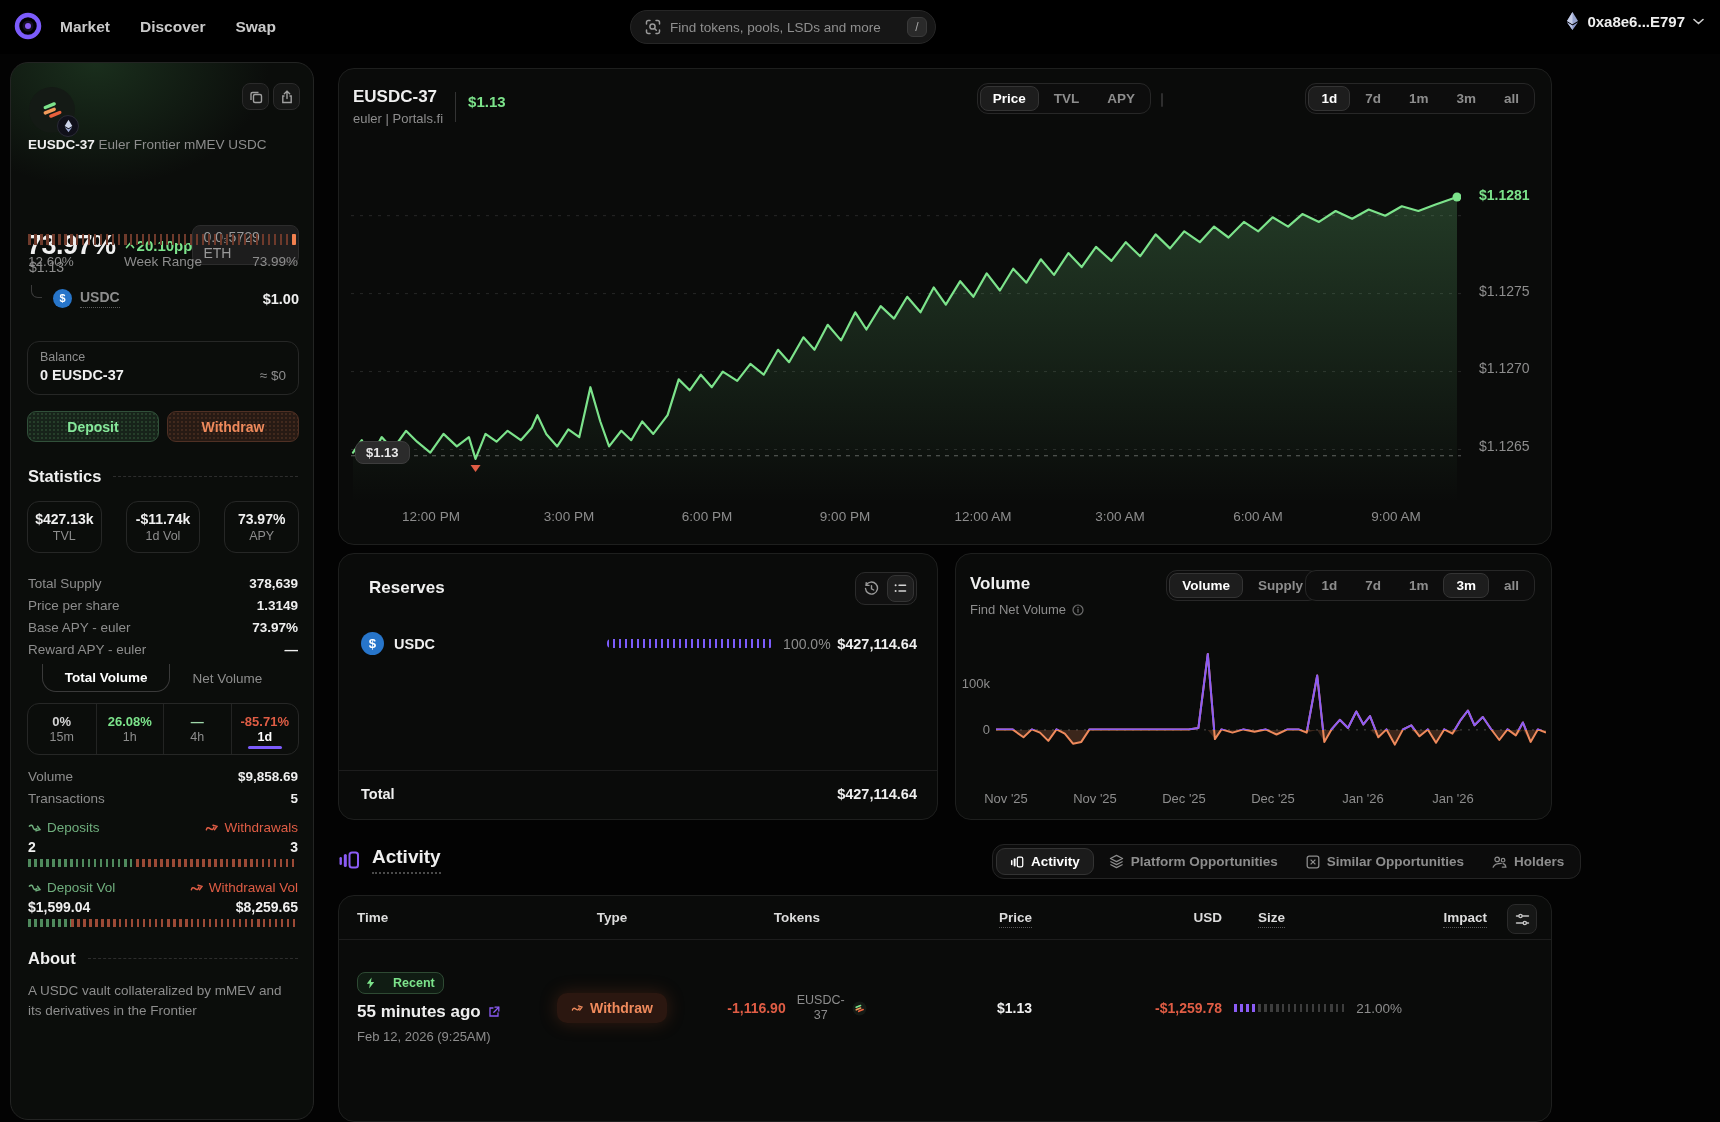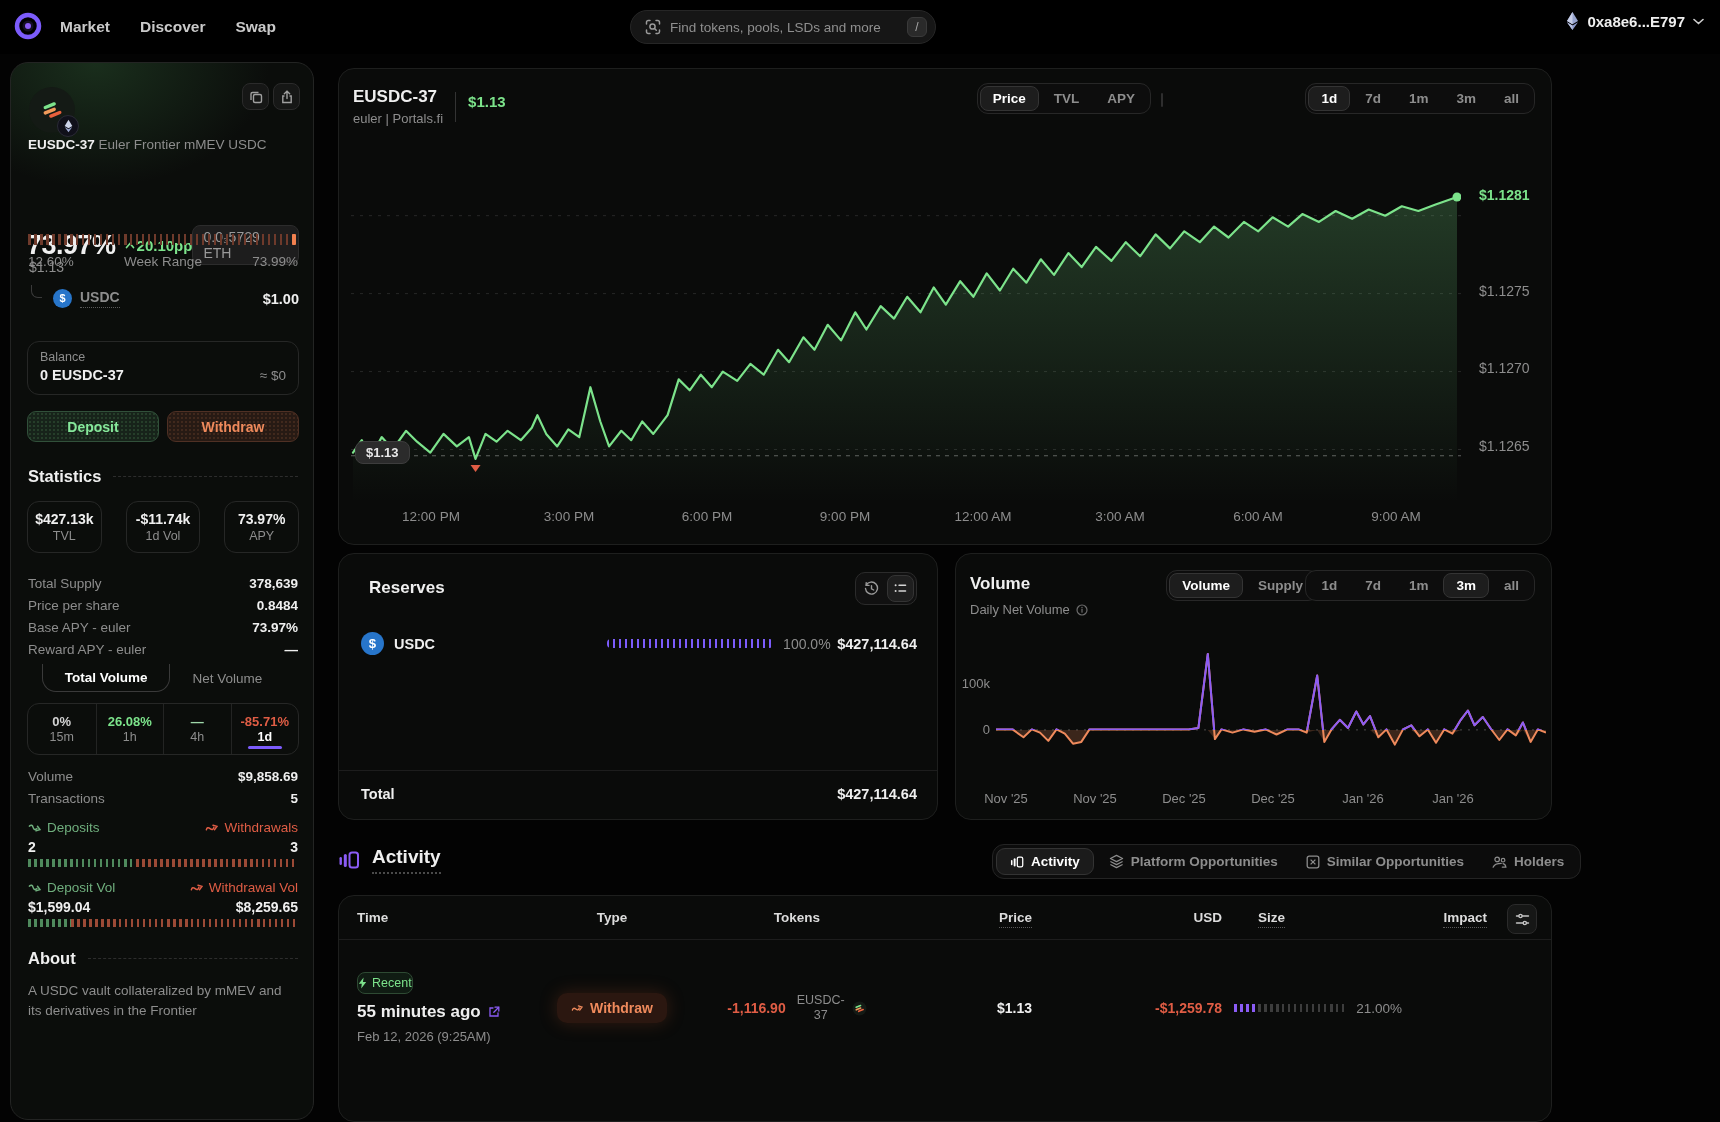--- a/index.html
+++ b/index.html
@@ -42,21 +42,21 @@
   .iline{position:absolute;bottom:5px;left:50%;transform:translateX(-50%);width:34px;height:3px;border-radius:2px;background:#7c5cfc}
   
   .seg{display:flex;align-items:center;background:#0d0d0d;border:1px solid #272727;border-radius:11px;padding:2px;gap:2px}
   .seg .opt{padding:5px 13px;border-radius:8px;color:#8d8d8d;font-size:13.5px;font-weight:600;cursor:pointer;white-space:nowrap}
   .seg .opt.sel{background:#1d1d1d;border:1px solid #343434;color:#fff;padding:4px 12px}
   
   .atab{display:flex;align-items:center;gap:7px;padding:5px 13px;border-radius:9px;color:#8d8d8d;font-size:13.5px;font-weight:600;cursor:pointer;white-space:nowrap}
   .atab.sel{background:#1b1b1b;border:1px solid #333;color:#fff}
   .thead{display:grid;grid-template-columns:185px 140px 230px 120px 190px 180px 1fr;padding:0 18px;height:44px;align-items:center;border-bottom:1px solid #1d1d1d;font-size:13.5px;font-weight:700;color:#dcdcdc}
   .trow{display:grid;grid-template-columns:185px 140px 230px 120px 190px 180px 1fr;padding:0 18px;height:136px;align-items:center}
-  .badge{display:inline-flex;align-items:center;gap:5px;border-radius:8px;font-size:12.5px;font-weight:400;padding:3px 0}
+  .badge{display:inline-flex;align-items:center;gap:18px;border-radius:8px;font-size:12.5px;font-weight:700;padding:3px 8px}
   .b-recent{color:#7ce38b;border:1px solid #2e4a33;background:rgba(30,60,38,.35)}
   .b-sig{color:#ef6a4a;border:1px solid #5a2a1e;background:rgba(70,25,15,.4)}
   .wpill{display:inline-flex;align-items:center;gap:6px;background:rgba(98,44,26,.38);box-shadow:0 0 18px rgba(180,80,40,.25);border-radius:10px;padding:7px 14px;color:#ef8a5c;font-weight:700;font-size:14px}
   svg.ic{display:block}
 </style>
 </head>
 <body>
 
 <div class="nav">
   <span class="abs" style="left:14px;top:12px">
@@ -206,21 +206,21 @@
       <span class="gray" style="font-size:12.5px">APY</span>
     </div>
   </div>
   <div class="abs" style="left:17px;top:509px;width:270px">
     <div class="kv">
         <span class="gray">Total Supply</span>
         <span class="white semi">378,639</span>
       </div>
     <div class="kv">
         <span class="gray">Price per share</span>
-        <span class="white semi">0.8484</span>
+        <span class="white semi">1.3149</span>
       </div>
     <div class="kv">
         <span class="gray">Base APY - euler</span>
         <span class="white semi">73.97%</span>
       </div>
     <div class="kv">
         <span class="gray">Reward APY - euler</span>
         <span class="white semi">—</span>
       </div>
   </div>
@@ -413,21 +413,21 @@
   <div class="abs" style="left:0;top:216px;width:100%;border-top:1px solid #1d1d1d"></div>
   <div class="abs row sb" style="left:22px;top:232px;width:556px">
     <span class="white bold" style="font-size:14.5px">Total</span>
     <span class="white bold" style="font-size:14.5px">$427,114.64</span>
   </div>
 </div>
 
 <div class="panel" style="left:955px;top:553px;width:597px;height:267px">
   <div class="abs white bold" style="left:14px;top:20px;font-size:17px">Volume</div>
   <div class="abs row" style="left:14px;top:48px;gap:6px">
-    <span class="gray" style="font-size:13px">Daily Net Volume</span>
+    <span class="gray" style="font-size:13px">Find Net Volume</span>
     <span>
         <svg class="ic" width="12" height="12" viewBox="0 0 12 12" fill="none" stroke="#6d6d6d" stroke-width="1.2">
           <circle cx="6" cy="6" r="5"></circle>
           <path d="M6 5.2v3" stroke-linecap="round"></path>
           <circle cx="6" cy="3.4" r=".7" fill="#6d6d6d" stroke="none"></circle>
         </svg>
       </span>
   </div>
   <div class="abs seg" style="right:232px;top:16px">
     <span class="opt sel">Volume</span>

